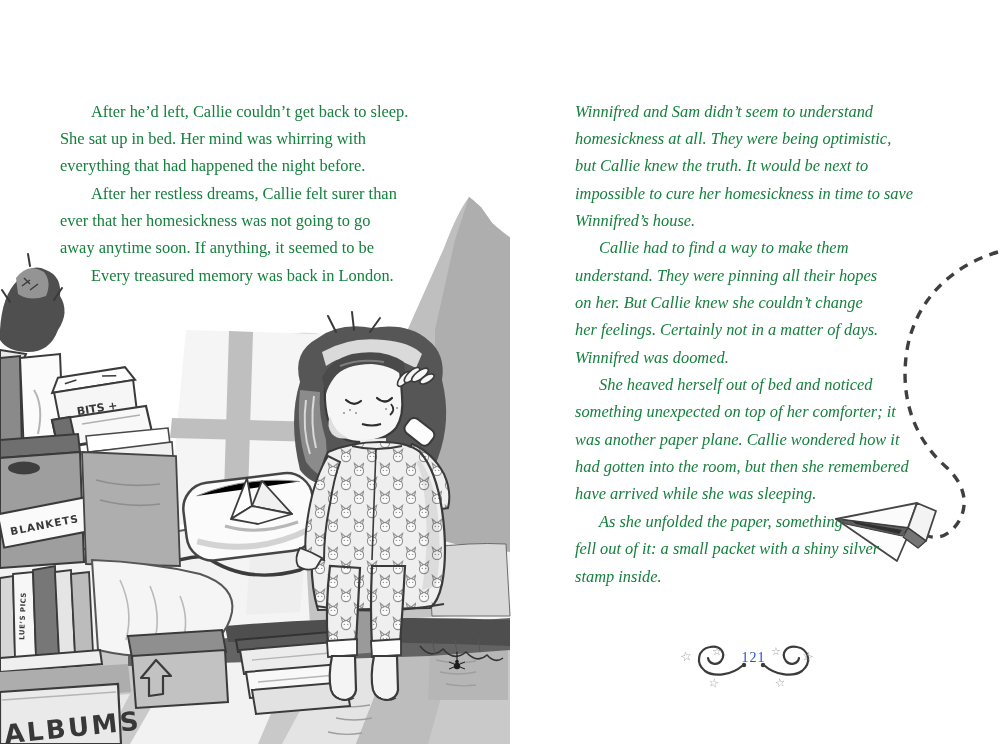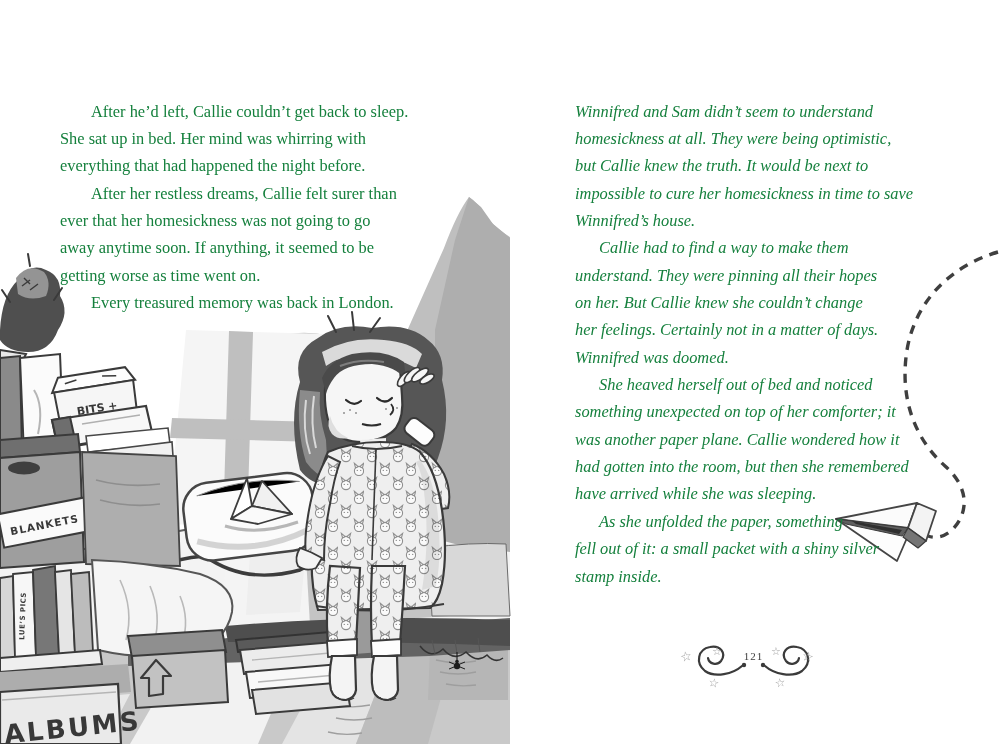--- a/index.html
+++ b/index.html
@@ -6,21 +6,21 @@
   .spread{position:relative;width:1000px;height:744px;background:#ffffff;overflow:hidden;
           font-family:"Liberation Serif","DejaVu Serif",serif;}
   .art{position:absolute;left:0;top:0;width:1000px;height:744px;}
   .page-text{position:absolute;top:98px;color:#15803d;font-size:16.4px;}
   .page-text.left{left:60px;width:402px;}
   .page-text.right{left:575px;width:382px;font-style:italic;}
   .tl{height:27.35px;display:flex;align-items:center;white-space:pre;}
   .ind-l{padding-left:31px;}
   .ind-r{padding-left:24px;text-align:right;}
   .page-number{position:absolute;left:700px;top:650px;width:107px;text-align:center;
-               font-size:11px;color:#404040;letter-spacing:1px;}
+               font-size:14px;color:#1d4ed8;letter-spacing:1px;}
   svg text.hand{font-family:"DejaVu Sans","Liberation Sans",sans-serif;font-weight:bold;fill:#383838;}
   svg text.star{font-family:"DejaVu Sans",sans-serif;fill:#a3a3a3;}
 </style>
 </head>
 <body>
 
 <div class="spread">
 
 <svg class="art" viewBox="0 0 1000 744">
   <defs>
@@ -270,21 +270,20 @@
   </g>
 </svg>
 
   <div class="page-text left">
     <div class="tl ind-l">After he’d left, Callie couldn’t get back to sleep.</div>
     <div class="tl">She sat up in bed. Her mind was whirring with</div>
     <div class="tl">everything that had happened the night before.</div>
     <div class="tl ind-l">After her restless dreams, Callie felt surer than</div>
     <div class="tl">ever that her homesickness was not going to go</div>
     <div class="tl">away anytime soon. If anything, it seemed to be</div>
-    <div class="tl">getting worse as time went on.</div>
     <div class="tl ind-l">Every treasured memory was back in London.</div>
   </div>
 
   <div class="page-text right">
     <div class="tl">Winnifred and Sam didn’t seem to understand</div>
     <div class="tl">homesickness at all. They were being optimistic,</div>
     <div class="tl">but Callie knew the truth. It would be next to</div>
     <div class="tl">impossible to cure her homesickness in time to save</div>
     <div class="tl">Winnifred’s house.</div>
     <div class="tl ind-r">Callie had to find a way to make them</div>

